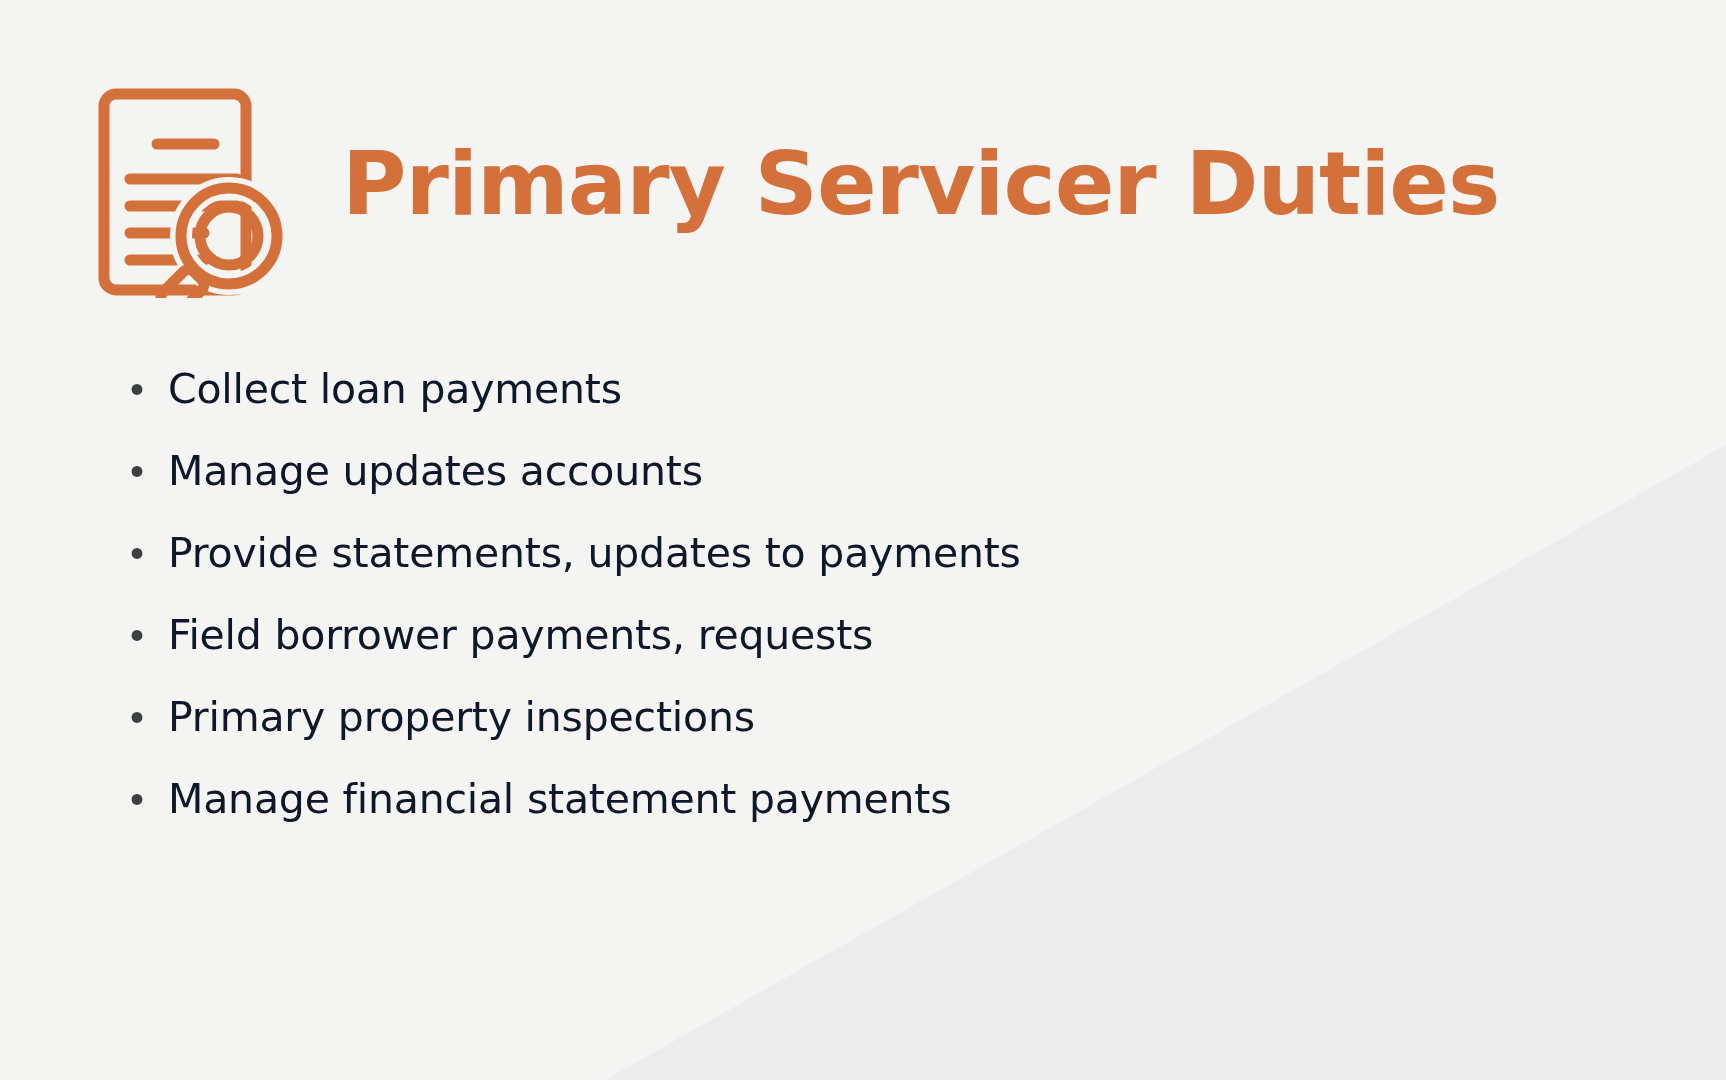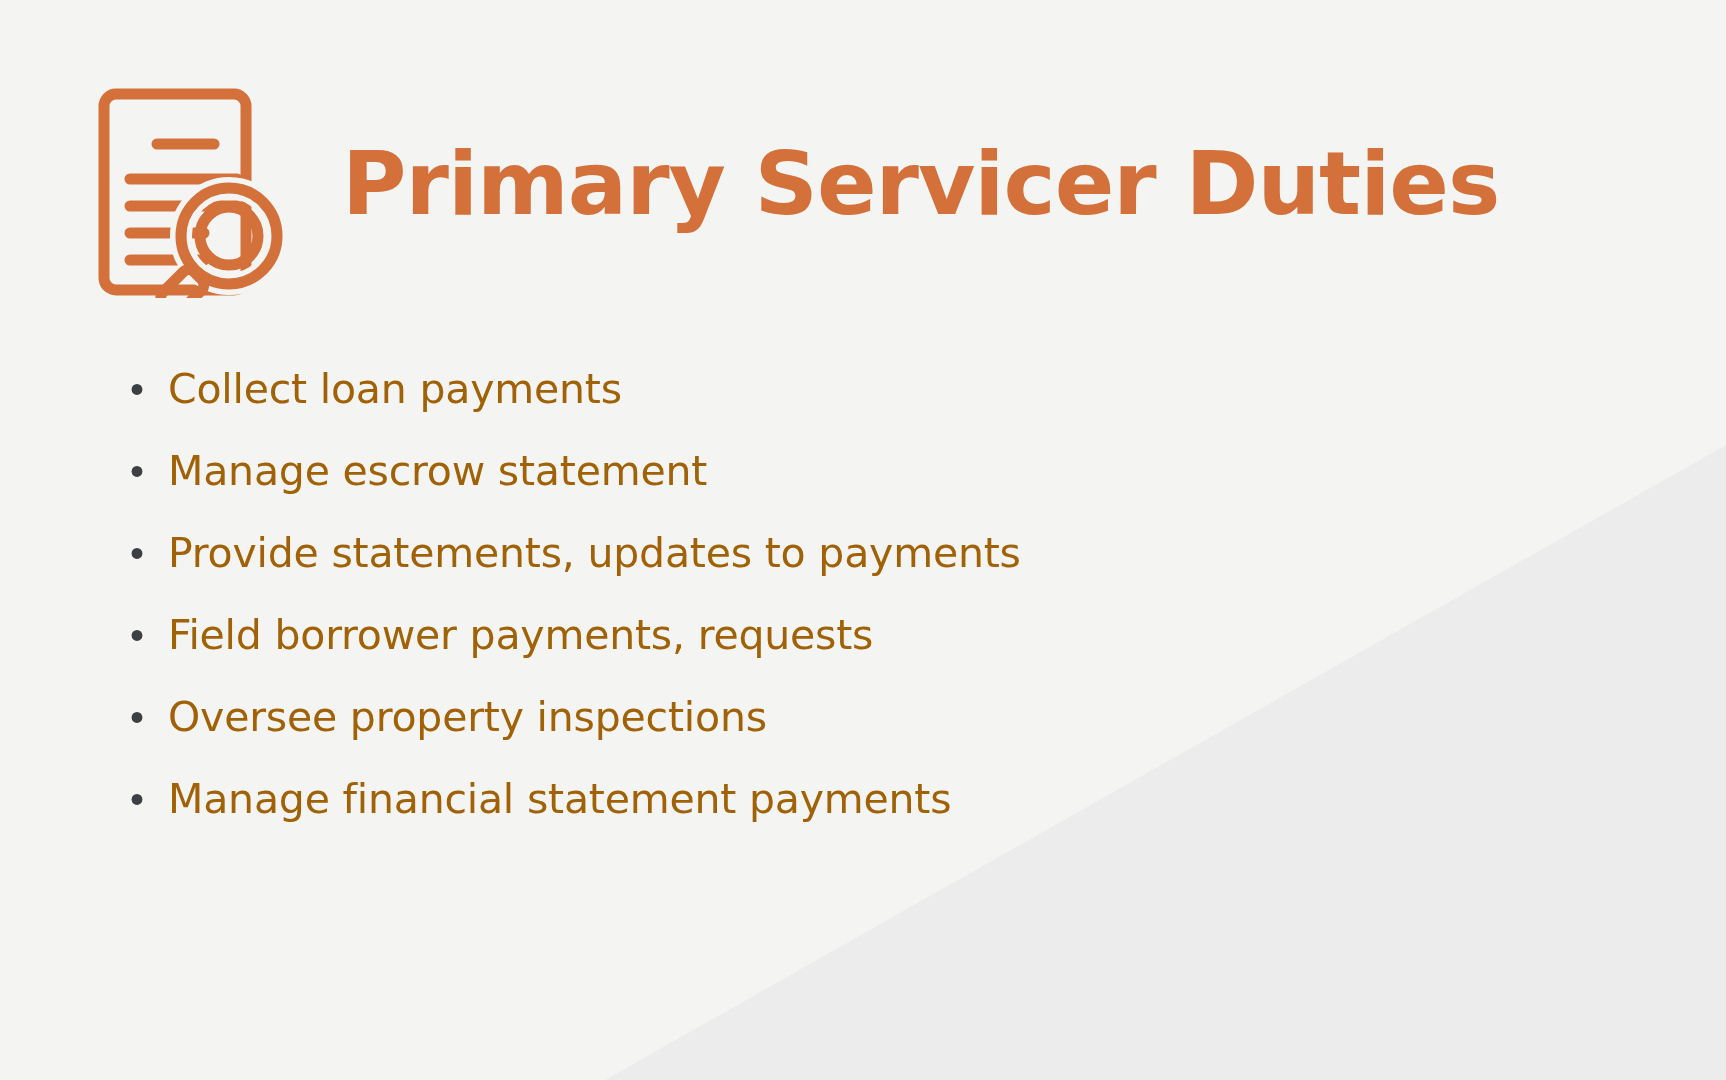--- a/index.html
+++ b/index.html
@@ -86,21 +86,21 @@
     font-size: 40px;
     color: #3C4043;
     line-height: 82px;
   }
 
   .duty-text {
     flex: 0 1 auto;
     font-family: "DejaVu Sans", "Liberation Sans", sans-serif;
     font-size: 41px;
     font-weight: normal;
-    color: #a16207;
+    color: #0f172a;
     line-height: 82px;
     letter-spacing: -0.2px;
     white-space: nowrap;
   }
 </style>
 </head>
 <body>
 
 <div id="slide">
 
@@ -135,36 +135,36 @@
 
   <ul id="duties-list">
 
     <li class="duty-item">
       <span class="duty-bullet">•</span>
       <span class="duty-text">Collect loan payments</span>
     </li>
 
     <li class="duty-item">
       <span class="duty-bullet">•</span>
-      <span class="duty-text">Manage escrow statement</span>
+      <span class="duty-text">Manage updates accounts</span>
     </li>
 
     <li class="duty-item">
       <span class="duty-bullet">•</span>
       <span class="duty-text">Provide statements, updates to payments</span>
     </li>
 
     <li class="duty-item">
       <span class="duty-bullet">•</span>
       <span class="duty-text">Field borrower payments, requests</span>
     </li>
 
     <li class="duty-item">
       <span class="duty-bullet">•</span>
-      <span class="duty-text">Oversee property inspections</span>
+      <span class="duty-text">Primary property inspections</span>
     </li>
 
     <li class="duty-item">
       <span class="duty-bullet">•</span>
       <span class="duty-text">Manage financial statement payments</span>
     </li>
 
   </ul>
 
 </div>

